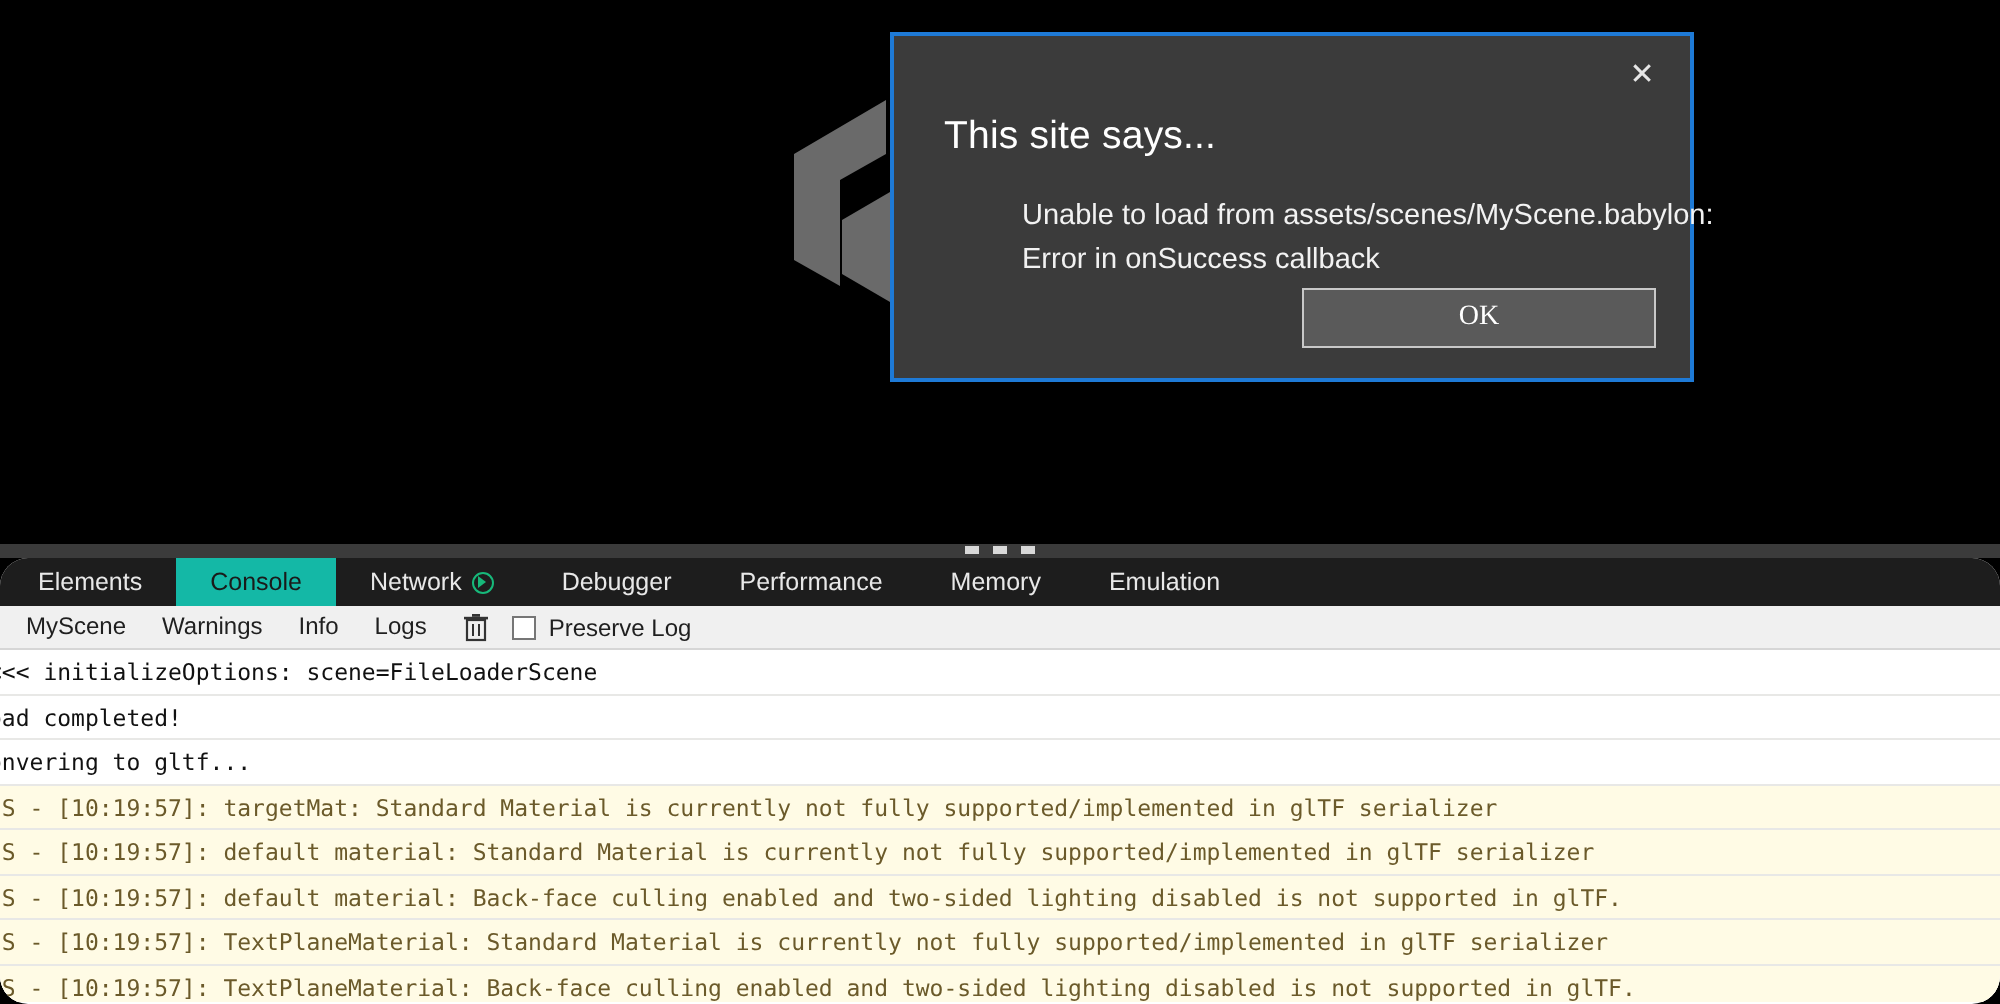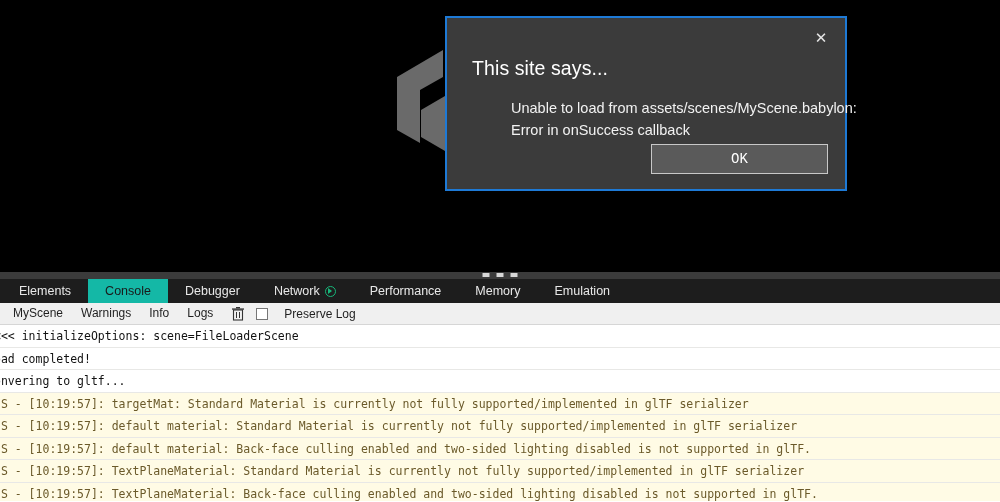--- a/index.html
+++ b/index.html
@@ -94,21 +94,21 @@
     position: absolute;
     left: 204px;
     top: 126px;
     width: 177px;
     height: 30px;
     background: #5a5a5a;
     border: 1px solid #c8c8c8;
     box-sizing: border-box;
     color: #ffffff;
     font-size: 14px;
-    font-family: Liberation Mono, monospace;
+    font-family: Liberation Serif, serif;
     cursor: default;
     padding: 0;
   }
 
   
   .splitter {
     position: absolute;
     left: 0;
     top: 272px;
     width: 1000px;
@@ -133,20 +133,21 @@
 
   
   .devtools {
     position: absolute;
     left: 0;
     top: 279px;
     width: 1000px;
     height: 223px;
     background: #ffffff;
     overflow: hidden;
+    border-radius: 14px;
   }
 
   .tabstrip {
     position: relative;
     height: 24px;
     background: #1d1d1d;
     display: flex;
     align-items: stretch;
     padding-left: 2px;
     box-sizing: border-box;
@@ -211,21 +212,21 @@
     height: 21px;
     display: flex;
     align-items: center;
     justify-content: center;
     cursor: default;
     margin-left: 4px;
   }
   .preserve-wrap {
     display: flex;
     align-items: center;
-    gap: 16px;
+    gap: 6px;
     margin-left: 6px;
     padding-right: 8px;
     cursor: default;
   }
   .cb {
     width: 12px;
     height: 12px;
     border: 1px solid #767676;
     background: #ffffff;
     box-sizing: border-box;
@@ -300,25 +301,25 @@
   <div class="devtools">
 
     <div class="tabstrip">
         <div class="tab">
           <span>Elements</span>
         </div>
         <div class="tab selected">
           <span>Console</span>
         </div>
         <div class="tab">
-          <span>Debugger</span>
-        </div>
-        <div class="tab">
           <span>Network</span>
           <span class="net-icon"></span>
+        </div>
+        <div class="tab">
+          <span>Debugger</span>
         </div>
         <div class="tab">
           <span>Performance</span>
         </div>
         <div class="tab">
           <span>Memory</span>
         </div>
         <div class="tab">
           <span>Emulation</span>
         </div>

